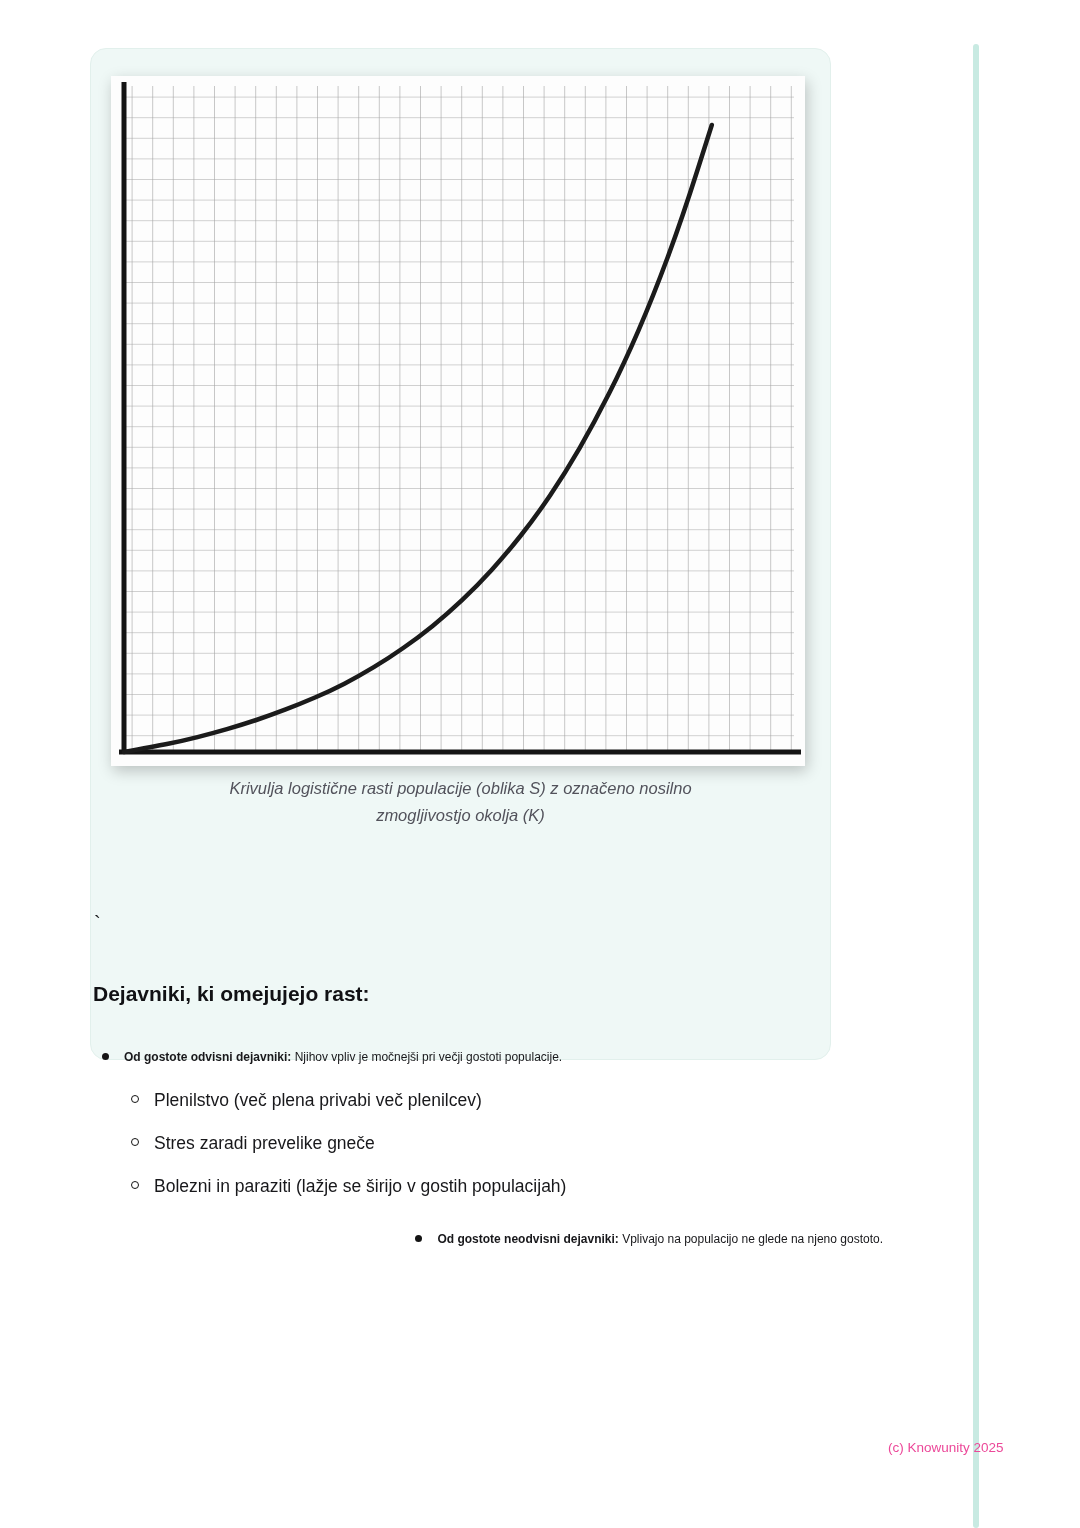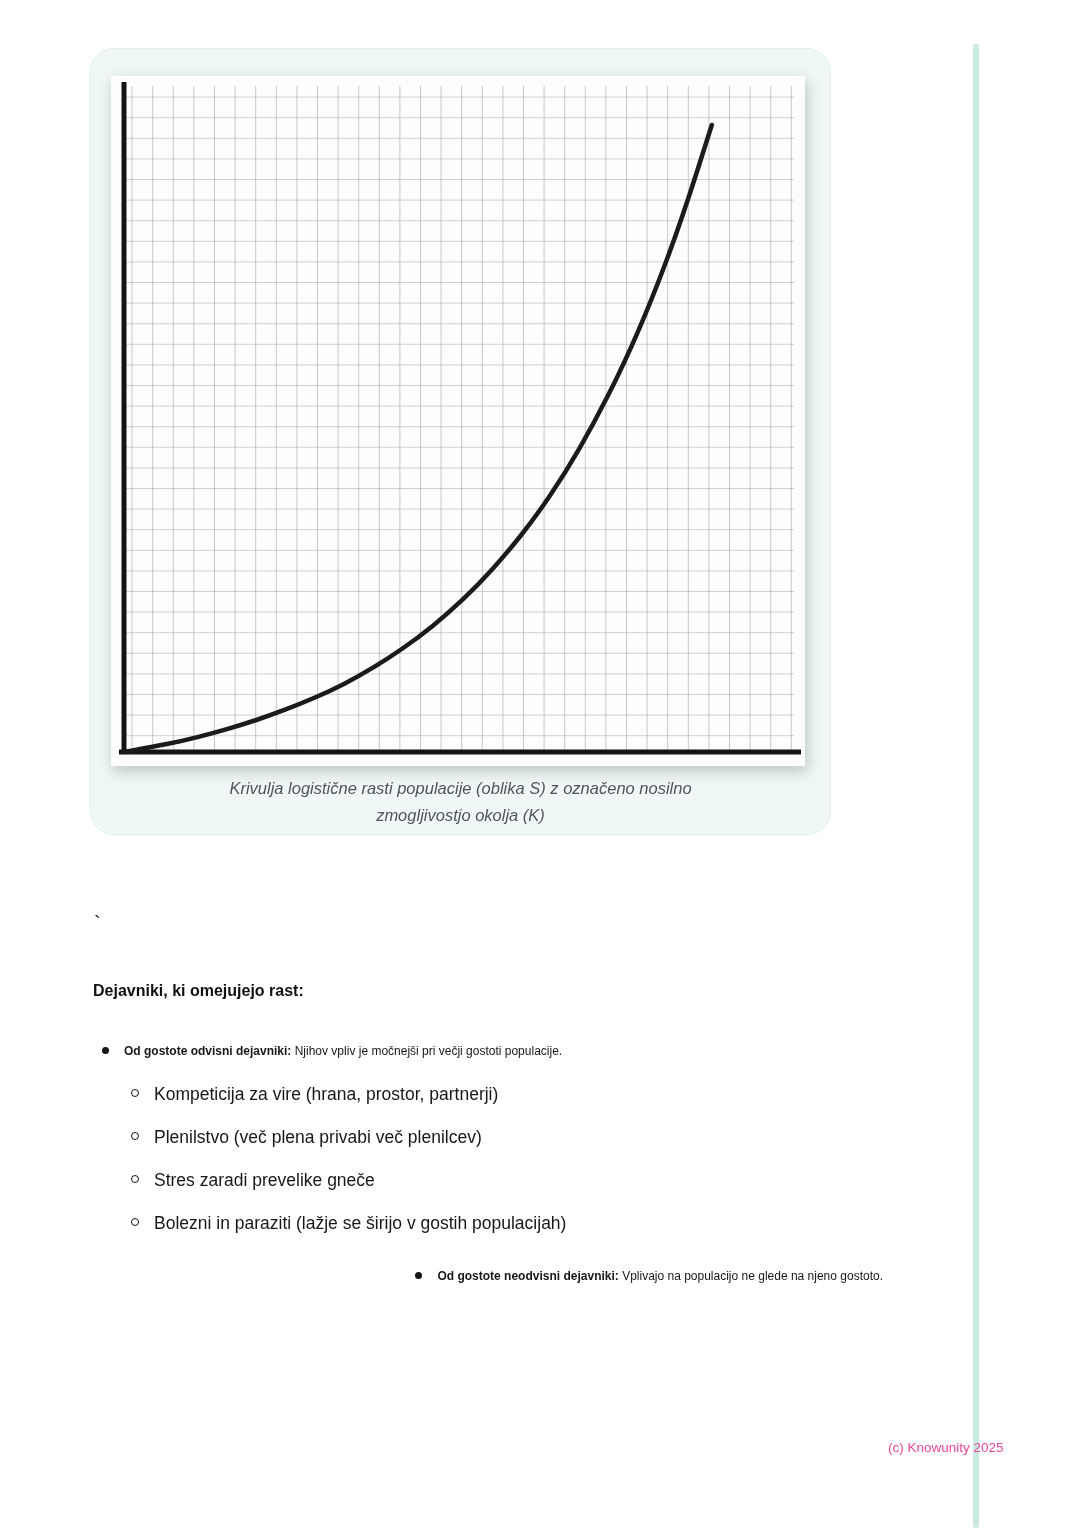--- a/index.html
+++ b/index.html
@@ -3,37 +3,37 @@
 <meta charset="utf-8">
 <style>
   html,body{margin:0;padding:0;}
   body{
     width:1080px;height:1528px;position:relative;overflow:hidden;
     background:#ffffff;color:#18181b;
     font-family:"Liberation Sans", sans-serif;
   }
   
   .card{
-    position:absolute;left:90px;top:48px;width:741px;height:787px;
-    background:#eff8f6;border:1px solid #e2f0ec;border-radius:24px;
+    position:absolute;left:90px;top:48px;width:741px;height:1012px;
+    background:#eff8f6;border:1px solid #e2f0ec;border-radius:16px;
     box-sizing:border-box;
   }
   .graph-photo{
     position:absolute;left:20px;top:27px;width:694px;height:690px;
     background:#fdfdfd;box-shadow:2px 5px 14px rgba(0,0,0,0.22);
   }
   .graph-photo svg{width:100%;height:100%;display:block;}
   .caption{
     position:absolute;left:0;right:0;top:726px;text-align:center;
     font-style:italic;color:#52525b;font-size:16.5px;line-height:1.65;
   }
   
   .backtick{position:absolute;left:94px;top:912px;font-size:20px;color:#18181b;}
   .content{position:absolute;left:93px;top:982px;width:790px;}
-  .heading{font-size:16px;font-weight:bold;margin:0;color:#111114;}
+  .heading{font-size:21px;font-weight:bold;margin:0;color:#111114;}
   .li{display:flex;align-items:flex-start;}
   .l1{margin-top:34px;}
   .l1.second{margin-top:22px;justify-content:flex-end;}
   .disc{flex:0 0 auto;width:7px;height:7px;border-radius:50%;background:#141414;margin:13px 0 0 9px;}
   .circ{flex:0 0 auto;width:8px;height:8px;border:1.6px solid #141414;border-radius:50%;background:transparent;margin:8px 0 0 0;box-sizing:border-box;}
   .l1 .li-text{margin:0 0 0 15px;font-size:12px;line-height:35px;max-width:705px;}
   .l1 .li-text strong{font-weight:bold;}
   .sublist{margin:10px 0 0 38px;}
   .l2{margin-top:16px;}
   .sublist .l2:first-child{margin-top:12px;}
@@ -70,24 +70,20 @@
 <div class="content">
   <h2 class="heading">Dejavniki, ki omejujejo rast:</h2>
 
   <div class="li l1">
     <span class="disc"></span>
     <p class="li-text"><strong>Od gostote odvisni dejavniki:</strong><span> Njihov vpliv je močnejši pri večji gostoti populacije.</span></p>
   </div>
   <div class="sublist">
     <div class="li l2">
       <span class="circ"></span>
-      <p>Kompeticija za vire (hrana, prostor, partnerji)</p>
-    </div>
-    <div class="li l2">
-      <span class="circ"></span>
       <p>Plenilstvo (več plena privabi več plenilcev)</p>
     </div>
     <div class="li l2">
       <span class="circ"></span>
       <p>Stres zaradi prevelike gneče</p>
     </div>
     <div class="li l2">
       <span class="circ"></span>
       <p>Bolezni in paraziti (lažje se širijo v gostih populacijah)</p>
     </div>

